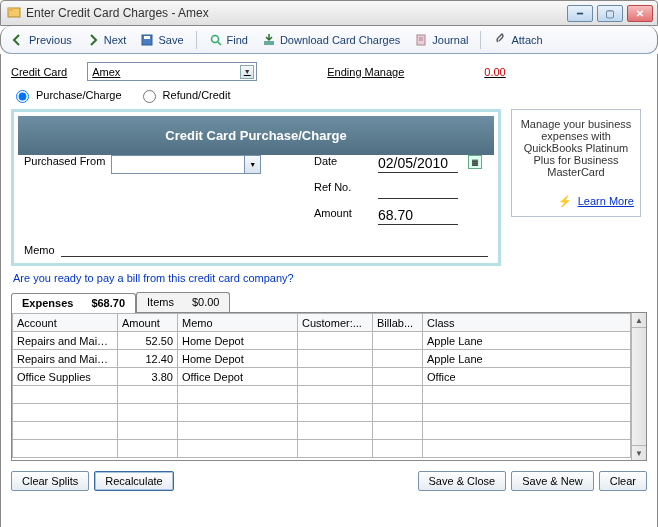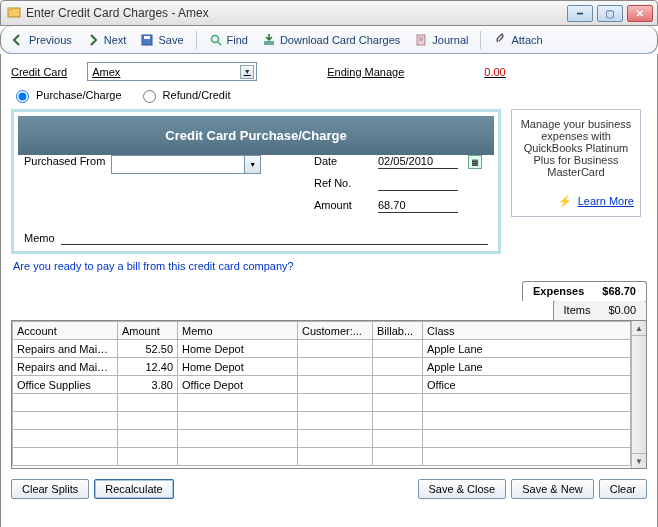--- a/index.html
+++ b/index.html
@@ -100,37 +100,37 @@
     display:flex; align-items:center; justify-content:flex-end; padding:0;
   }
   .pp-dd .arrow {
     width:16px;height:17px;border-left:1px solid #7a93ad;
     background:linear-gradient(#f5f8fb,#d8e3ee);
     display:flex;align-items:center;justify-content:center;font-size:7px;
   }
   .pp-right { display:flex; flex-direction:column; gap:8px; margin-right:6px; }
   .pp-field { display:flex; align-items:flex-start; gap:8px; }
   .pp-field .lbl { width:56px; }
-  .uline { border:none; border-bottom:1px solid #333; background:transparent; width:80px; font-size:11px; padding:0 0 1px 0; }
+  .uline { border:none; border-bottom:1px solid #333; background:transparent; width:80px; font-size:14px; padding:0 0 1px 0; }
   .calbtn { width:14px;height:14px;border:1px solid #6a8;background:#dfe;display:inline-flex;align-items:center;justify-content:center;font-size:8px;margin-left:2px; cursor:pointer;}
   .memo-row { display:flex; align-items:center; gap:6px; margin-top:18px; }
   .memo-line { flex:1; border-bottom:1px solid #333; height:14px; }
   .billlink { color:#0033cc; text-decoration:none; font-size:11px; margin:6px 0 4px 2px; display:inline-block;}
   
   .promo {
     border:1px solid #b8c4d2; width:130px; padding:8px 6px;
     text-align:center; color:#333; height:108px;
     display:flex;flex-direction:column;justify-content:space-between;align-items:flex-end;
   }
   .promo a { color:#0033cc; text-decoration:underline; }
   .bolt { color:#f4b400; margin-right:3px; }
   
   .tabs {
-    display:flex; align-items:flex-end;
-    border-bottom:1px solid #888; margin-top:4px;flex-direction:column;
+    display:flex; align-items:center;
+    border-bottom:1px solid #888; margin-top:4px;
   }
   .tab {
     border:1px solid #888; border-bottom:none;
     padding: 3px 10px 4px 10px; margin-right:0;
     background:#f3f3f3;
     display:flex; gap:18px; align-items:center;
     font-size:11px;
     cursor:pointer;
     border-radius: 3px 3px 0 0;
   }

